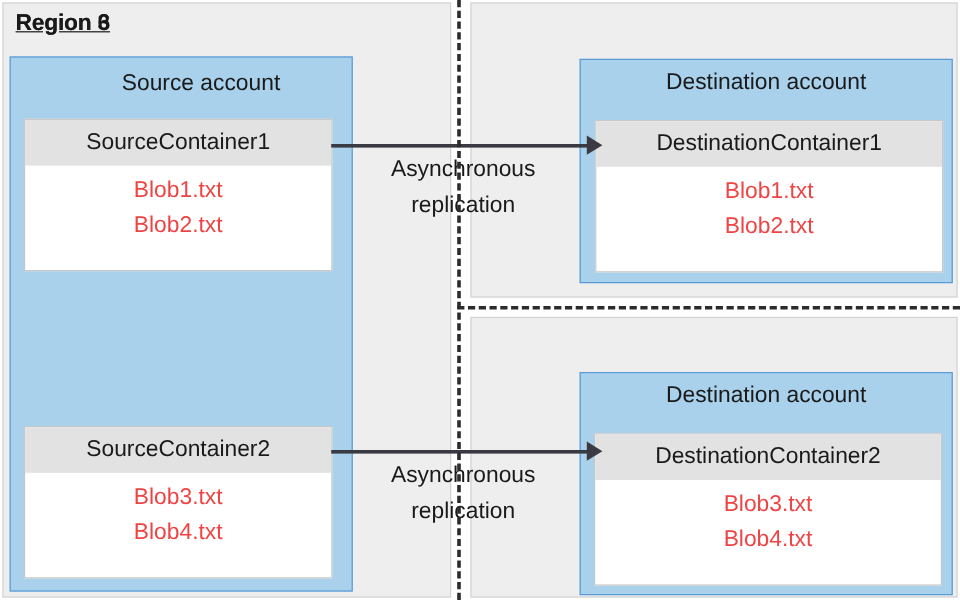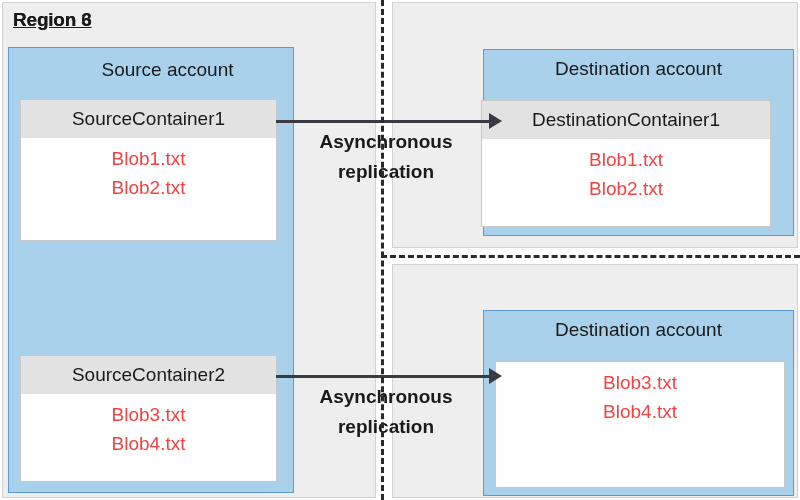--- a/index.html
+++ b/index.html
@@ -83,23 +83,23 @@
   #destination-account-1 .account-title,
   #destination-account-2 .account-title { top: 8px; }
 
   
   .container-box {
     position: absolute;
     background: #ffffff;
     border: 1px solid #c8c8c8;
     box-sizing: border-box;
   }
-  #source-container-1       { left: 20px;  top: 99px;  width: 257px; height: 142px; }
+  #source-container-1       { left: 20px;  top: 99px;  width: 257px; height: 127px; }
   #source-container-2       { left: 20px;  top: 355px; width: 257px; height: 127px; }
-  #destination-container-1  { left: 481px; top: 100px; width: 290px; height: 127px; }
+  #destination-container-1  { left: 496px; top: 100px; width: 290px; height: 127px; }
   #destination-container-2  { left: 495px; top: 361px; width: 290px; height: 127px; }
 
   .container-header {
     background: #e2e2e2;
     height: 38px;
     line-height: 38px;
     text-align: center;
     font-size: 19px;
     color: #1a1a1a;
     white-space: nowrap;
@@ -138,21 +138,21 @@
   .arrow-label {
     position: absolute;
     width: 190px;
     text-align: center;
     font-size: 19px;
     color: #1a1a1a;
     line-height: 30px;
   }
   #arrow-label-1 { left: 291px; top: 127px; }
   #arrow-label-2 { left: 291px; top: 382px; }
-  .arrow-label span { display: block; font-weight: bold; }
+  .arrow-label span { display: block; }
 </style>
 </head>
 <body>
 
 <div id="canvas">
 
   <div class="region-panel" id="region1-panel"></div>
   <div class="region-title" id="region1-title">Region 1</div>
 
   <div class="region-panel" id="region2-panel"></div>
@@ -191,20 +191,21 @@
       <div class="blob-item">Blob1.txt</div>
       <div class="blob-item">Blob2.txt</div>
     </div>
   </div>
 
   <div class="account-box" id="destination-account-2">
     <div class="account-title">Destination account</div>
   </div>
 
   <div class="container-box" id="destination-container-2">
+    <div class="container-header">DestinationContainer2</div>
     <div class="container-body">
       <div class="blob-item">Blob3.txt</div>
       <div class="blob-item">Blob4.txt</div>
     </div>
   </div>
 
   <div class="arrow-line" id="arrow-line-1"></div>
   <div class="arrow-head" id="arrow-head-1"></div>
   <div class="arrow-label" id="arrow-label-1">
     <span>Asynchronous</span>

